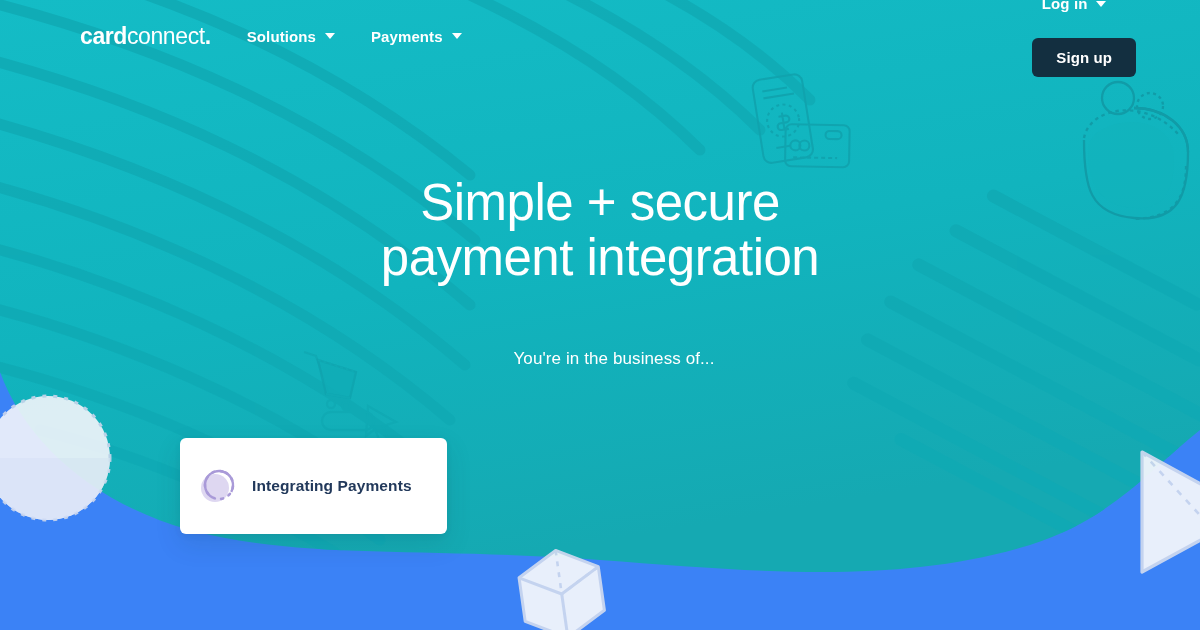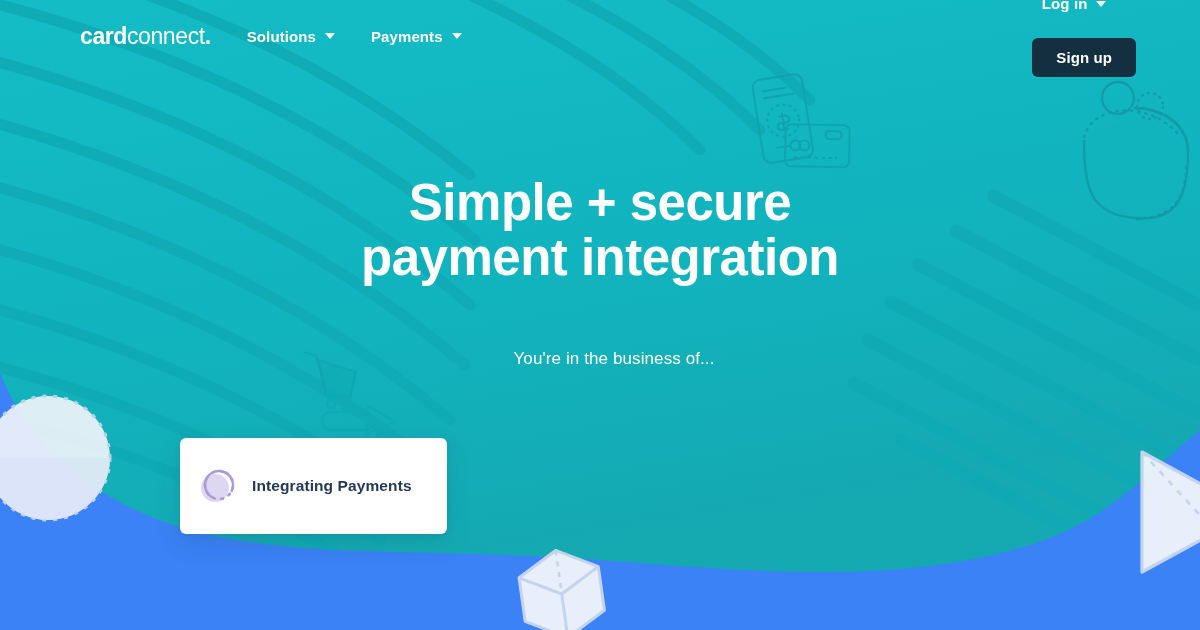--- a/index.html
+++ b/index.html
@@ -68,21 +68,21 @@
 
   
   .hero {
     position:absolute; top:0; left:0; width:1200px;
     z-index:20; text-align:center; pointer-events:none;
   }
   .headline {
     margin-top:176px;
     color:#ffffff;
     font-size:51px;
-    font-weight:700;
+    font-weight:400;
     line-height:1.07;
     letter-spacing:-0.5px;
   }
   .subhead {
     margin-top:64px;
     color:#ffffff;
     font-size:17px;
     font-weight:400;
     letter-spacing:0.1px;
     margin-left:28px;

